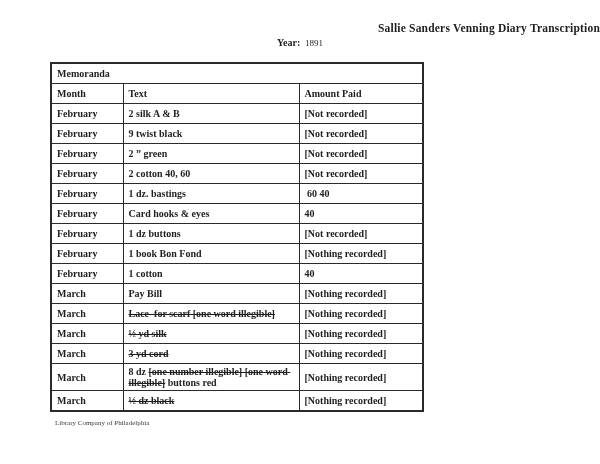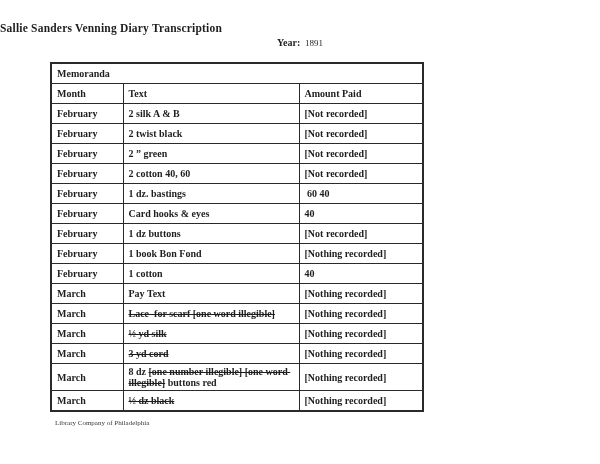--- a/index.html
+++ b/index.html
@@ -18,21 +18,21 @@
   .page {
     position: absolute;
     inset: 0;
     background: #ffffff;
   }
   .title {
     position: absolute;
     top: 22px;
     left: 0;
     width: 600px;
-    text-align: left;
+    text-align: right;
     font-size: 11.5px;
     font-weight: bold;
     margin: 0;
     letter-spacing: 0.2px;
   }
   .year-line {
     position: absolute;
     top: 37px;
     left: 0;
     width: 600px;
@@ -112,21 +112,21 @@
       </tr>
     </thead>
     <tbody id="rows">
         <tr>
           <td>February</td>
           <td><span>2 silk A &amp; B</span></td>
           <td>[Not recorded]</td>
         </tr>
         <tr>
           <td>February</td>
-          <td><span>2 twist black</span></td>
+          <td><span>9 twist black</span></td>
           <td>[Not recorded]</td>
         </tr>
         <tr>
           <td>February</td>
           <td><span>2 ” green</span></td>
           <td>[Not recorded]</td>
         </tr>
         <tr>
           <td>February</td>
           <td><span>2 cotton 40, 60</span></td>
@@ -152,21 +152,21 @@
           <td><span>1 book Bon Fond</span></td>
           <td>[Nothing recorded]</td>
         </tr>
         <tr>
           <td>February</td>
           <td><span>1 cotton</span></td>
           <td>40</td>
         </tr>
         <tr>
           <td>March</td>
-          <td><span>Pay Text</span></td>
+          <td><span>Pay Bill</span></td>
           <td>[Nothing recorded]</td>
         </tr>
         <tr>
           <td>March</td>
           <td><span class="struck">Lace  for scarf [one word illegible]</span></td>
           <td>[Nothing recorded]</td>
         </tr>
         <tr>
           <td>March</td>
           <td><span class="struck">½ yd silk</span></td>

